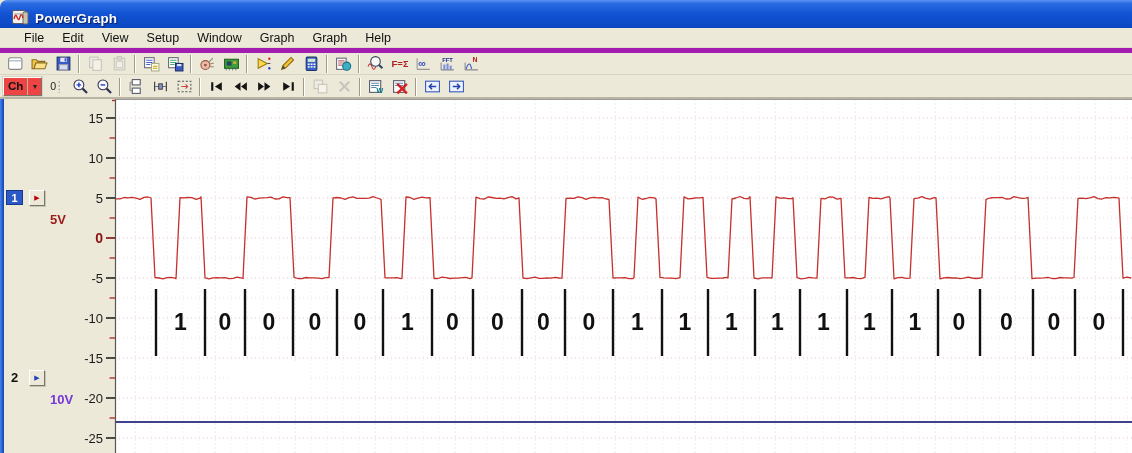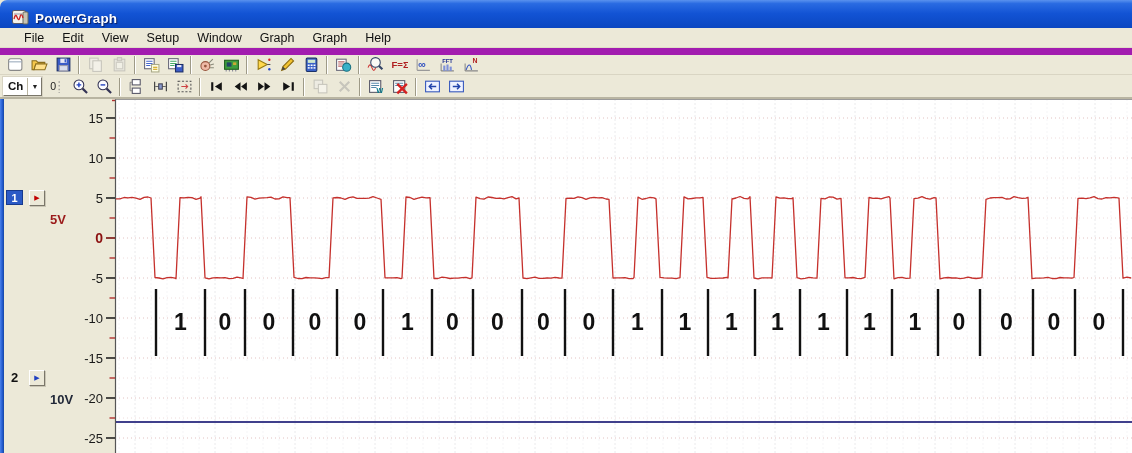--- a/index.html
+++ b/index.html
@@ -13,49 +13,49 @@
     display:flex;align-items:center;padding-left:12px;}
   .titlebar .apptitle{color:#fff;font-weight:bold;font-size:13.5px;margin-left:6px;
     text-shadow:1px 1px 1px rgba(0,0,40,.65);letter-spacing:.2px;}
   .appicon{width:17px;height:16px;display:inline-block;}
   
   .menubar{position:absolute;left:0;top:28px;width:1132px;height:20px;background:#ece9d8;
     display:flex;align-items:center;padding-left:15px;border-bottom:1px solid #e0dcc8;}
   .menu-item{font-size:12.5px;color:#111;padding:2px 9px;cursor:default;}
   
   .toolbar{position:absolute;left:0;width:1132px;background:#ece9d8;display:flex;align-items:center;}
-  .tb1{top:48px;height:27px;border-top:7px solid #a21caf;border-bottom:1px solid #d9d5c3;padding-left:3px;}
+  .tb1{top:48px;height:27px;border-top:5px solid #a21caf;border-bottom:1px solid #d9d5c3;padding-left:3px;}
   .tb2{top:76px;height:23px;border-bottom:2px solid #b9b5a2;padding-left:2px;}
   .tbtn{width:24px;height:21px;display:flex;align-items:center;justify-content:center;flex:0 0 auto;}
   .tbtn svg{width:17px;height:17px;}
   .tbtn.disabled svg{filter:grayscale(1) opacity(.45);}
   .tbsep{width:2px;height:18px;margin:0 3px;border-left:1px solid #9e9a87;border-right:1px solid #fff;flex:0 0 auto;}
   .chbtn{height:19px;margin:0 2px 0 1px;display:flex;align-items:stretch;flex:0 0 auto;
-    background:#ffffff;border:1px solid;border-color:#fff #7a766a #7a766a #fff;box-shadow:0 0 0 1px #d7d3c2;}
+    background:#ef4444;border:1px solid;border-color:#fff #7a766a #7a766a #fff;box-shadow:0 0 0 1px #d7d3c2;}
   .chbtn .chlab{font-size:11.5px;font-weight:bold;padding:2px 4px 0 4px;color:#111;}
   .chbtn .charr{width:14px;border-left:1px solid #b9b5a2;display:flex;align-items:center;justify-content:center;
     font-size:7px;color:#222;}
   
   .plot-region{position:absolute;left:0;top:99px;width:1132px;height:354px;background:#ece9d8;}
   .blue-strip{position:absolute;left:0;top:99px;width:4px;height:354px;
     background:linear-gradient(90deg,#4a82ec,#1d54c8 70%,#16479e);}
   #plot{position:absolute;left:0;top:99px;width:1132px;height:354px;}
   
   .chctl{position:absolute;display:flex;align-items:center;height:17px;}
   .chnum{width:17px;height:15px;display:flex;align-items:center;justify-content:center;
     font-size:11px;font-weight:bold;}
   .chnum.sel{background:#2b5ac6;color:#fff;border:1px solid #17ale;border:1px solid #173a8e;}
   .chnum.plain{color:#111;font-size:13px;}
   .arrbtn{width:16px;height:16px;margin-left:6px;background:#ece9d8;
     border:1px solid;border-color:#fff #7a766a #7a766a #fff;box-shadow:1px 1px 0 #c9c5b4;
     display:flex;align-items:center;justify-content:center;font-size:7px;padding:0;}
   .arrbtn.r{color:#c00000;} .arrbtn.b{color:#2040c0;}
   .chrange{margin-left:5px;font-size:13px;font-weight:bold;margin-top:44px;}
   .chrange.red{color:#9b1a1a;}
-  .chrange.ghost{color:#0f172a;opacity:.92;}
+  .chrange.ghost{color:#6d28d9;opacity:.92;}
 </style>
 </head>
 <body>
 
 <div id="app">
 
   <div class="titlebar">
     <span class="appicon">
       <svg viewBox="0 0 17 16">
         <rect x="0.5" y="0.5" width="13" height="13" rx="1.5" fill="#f4f2ea" stroke="#5a5a6a"></rect>

